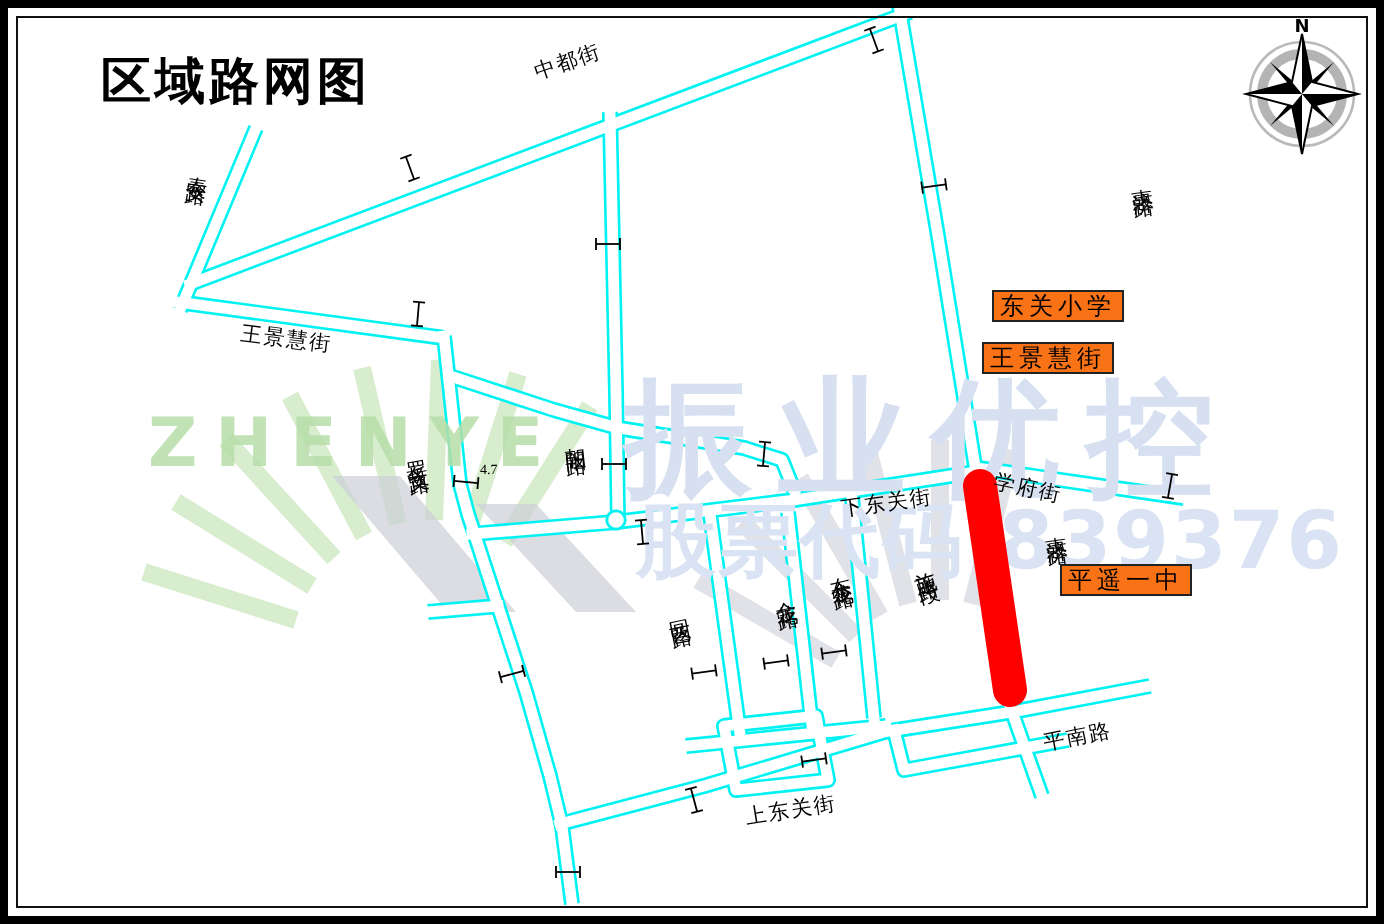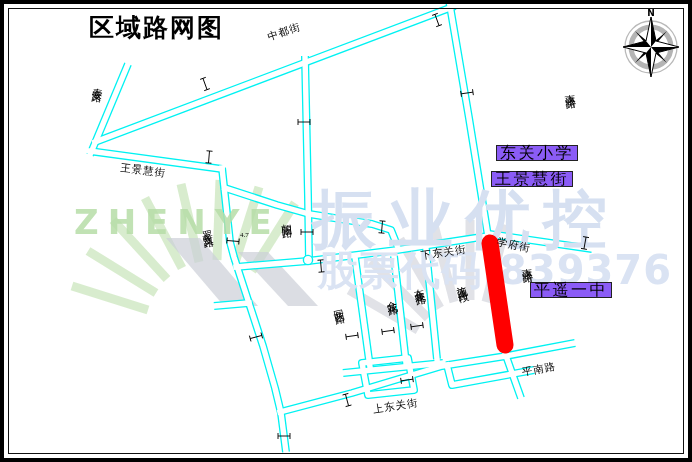--- a/index.html
+++ b/index.html
@@ -5,32 +5,32 @@
   html,body{margin:0;padding:0;background:#e8e8e8}
   #stage{position:relative;width:692px;height:462px;background:#ffffff;overflow:hidden;
          font-family:"Liberation Serif","DejaVu Serif",serif}
   svg.layer{position:absolute;left:0;top:0}
   
   .rl{position:absolute;font-size:10.5px;color:#000;white-space:nowrap;
       transform-origin:left top;line-height:1.12}
   .rl.v{writing-mode:vertical-rl;text-orientation:upright;letter-spacing:2px}
   .rl.h{letter-spacing:1px}
   
-  .poi{position:absolute;font-size:16px;letter-spacing:2.5px;border:1.2px solid #222;
-       background:#8b5cf6;padding:0 3px;line-height:14px;color:#000;white-space:nowrap}
+  .poi{position:absolute;font-size:12px;letter-spacing:2.5px;border:1.2px solid #222;
+       background:#f97316;padding:0 3px;line-height:14px;color:#000;white-space:nowrap}
   
   .wm{position:absolute;font-weight:bold;white-space:nowrap;
       font-family:"DejaVu Sans","Liberation Sans",sans-serif}
   #wm-zhenye{left:74px;top:202px;font-size:34px;letter-spacing:9px;color:#b7dda8;opacity:.85}
   #wm-cn{left:312px;top:176px;font-size:64px;letter-spacing:13px;color:#d6e0f1}
   #wm-stock{left:318px;top:243px;font-size:40px;letter-spacing:1px;color:#dae3f3}
   
   #title{position:absolute;left:12px;top:10px;width:212px;font-weight:bold;color:#000}
   #title .t1{font-size:25px;letter-spacing:1px}
-  #title .t2{font-size:25px;text-align:right;letter-spacing:2px;margin-top:1px}
+  #title .t2{font-size:25px;text-align:center;letter-spacing:2px;margin-top:14px}
   
   .dim-val{position:absolute;font-size:7px;color:#000;
            font-family:Liberation Serif, serif}
   
   .frame-outer{position:absolute;inset:0;border:4px solid #000;pointer-events:none}
   .frame-inner{position:absolute;inset:8px;border:1.5px solid #111;pointer-events:none}
 </style>
 </head>
 <body>
 

